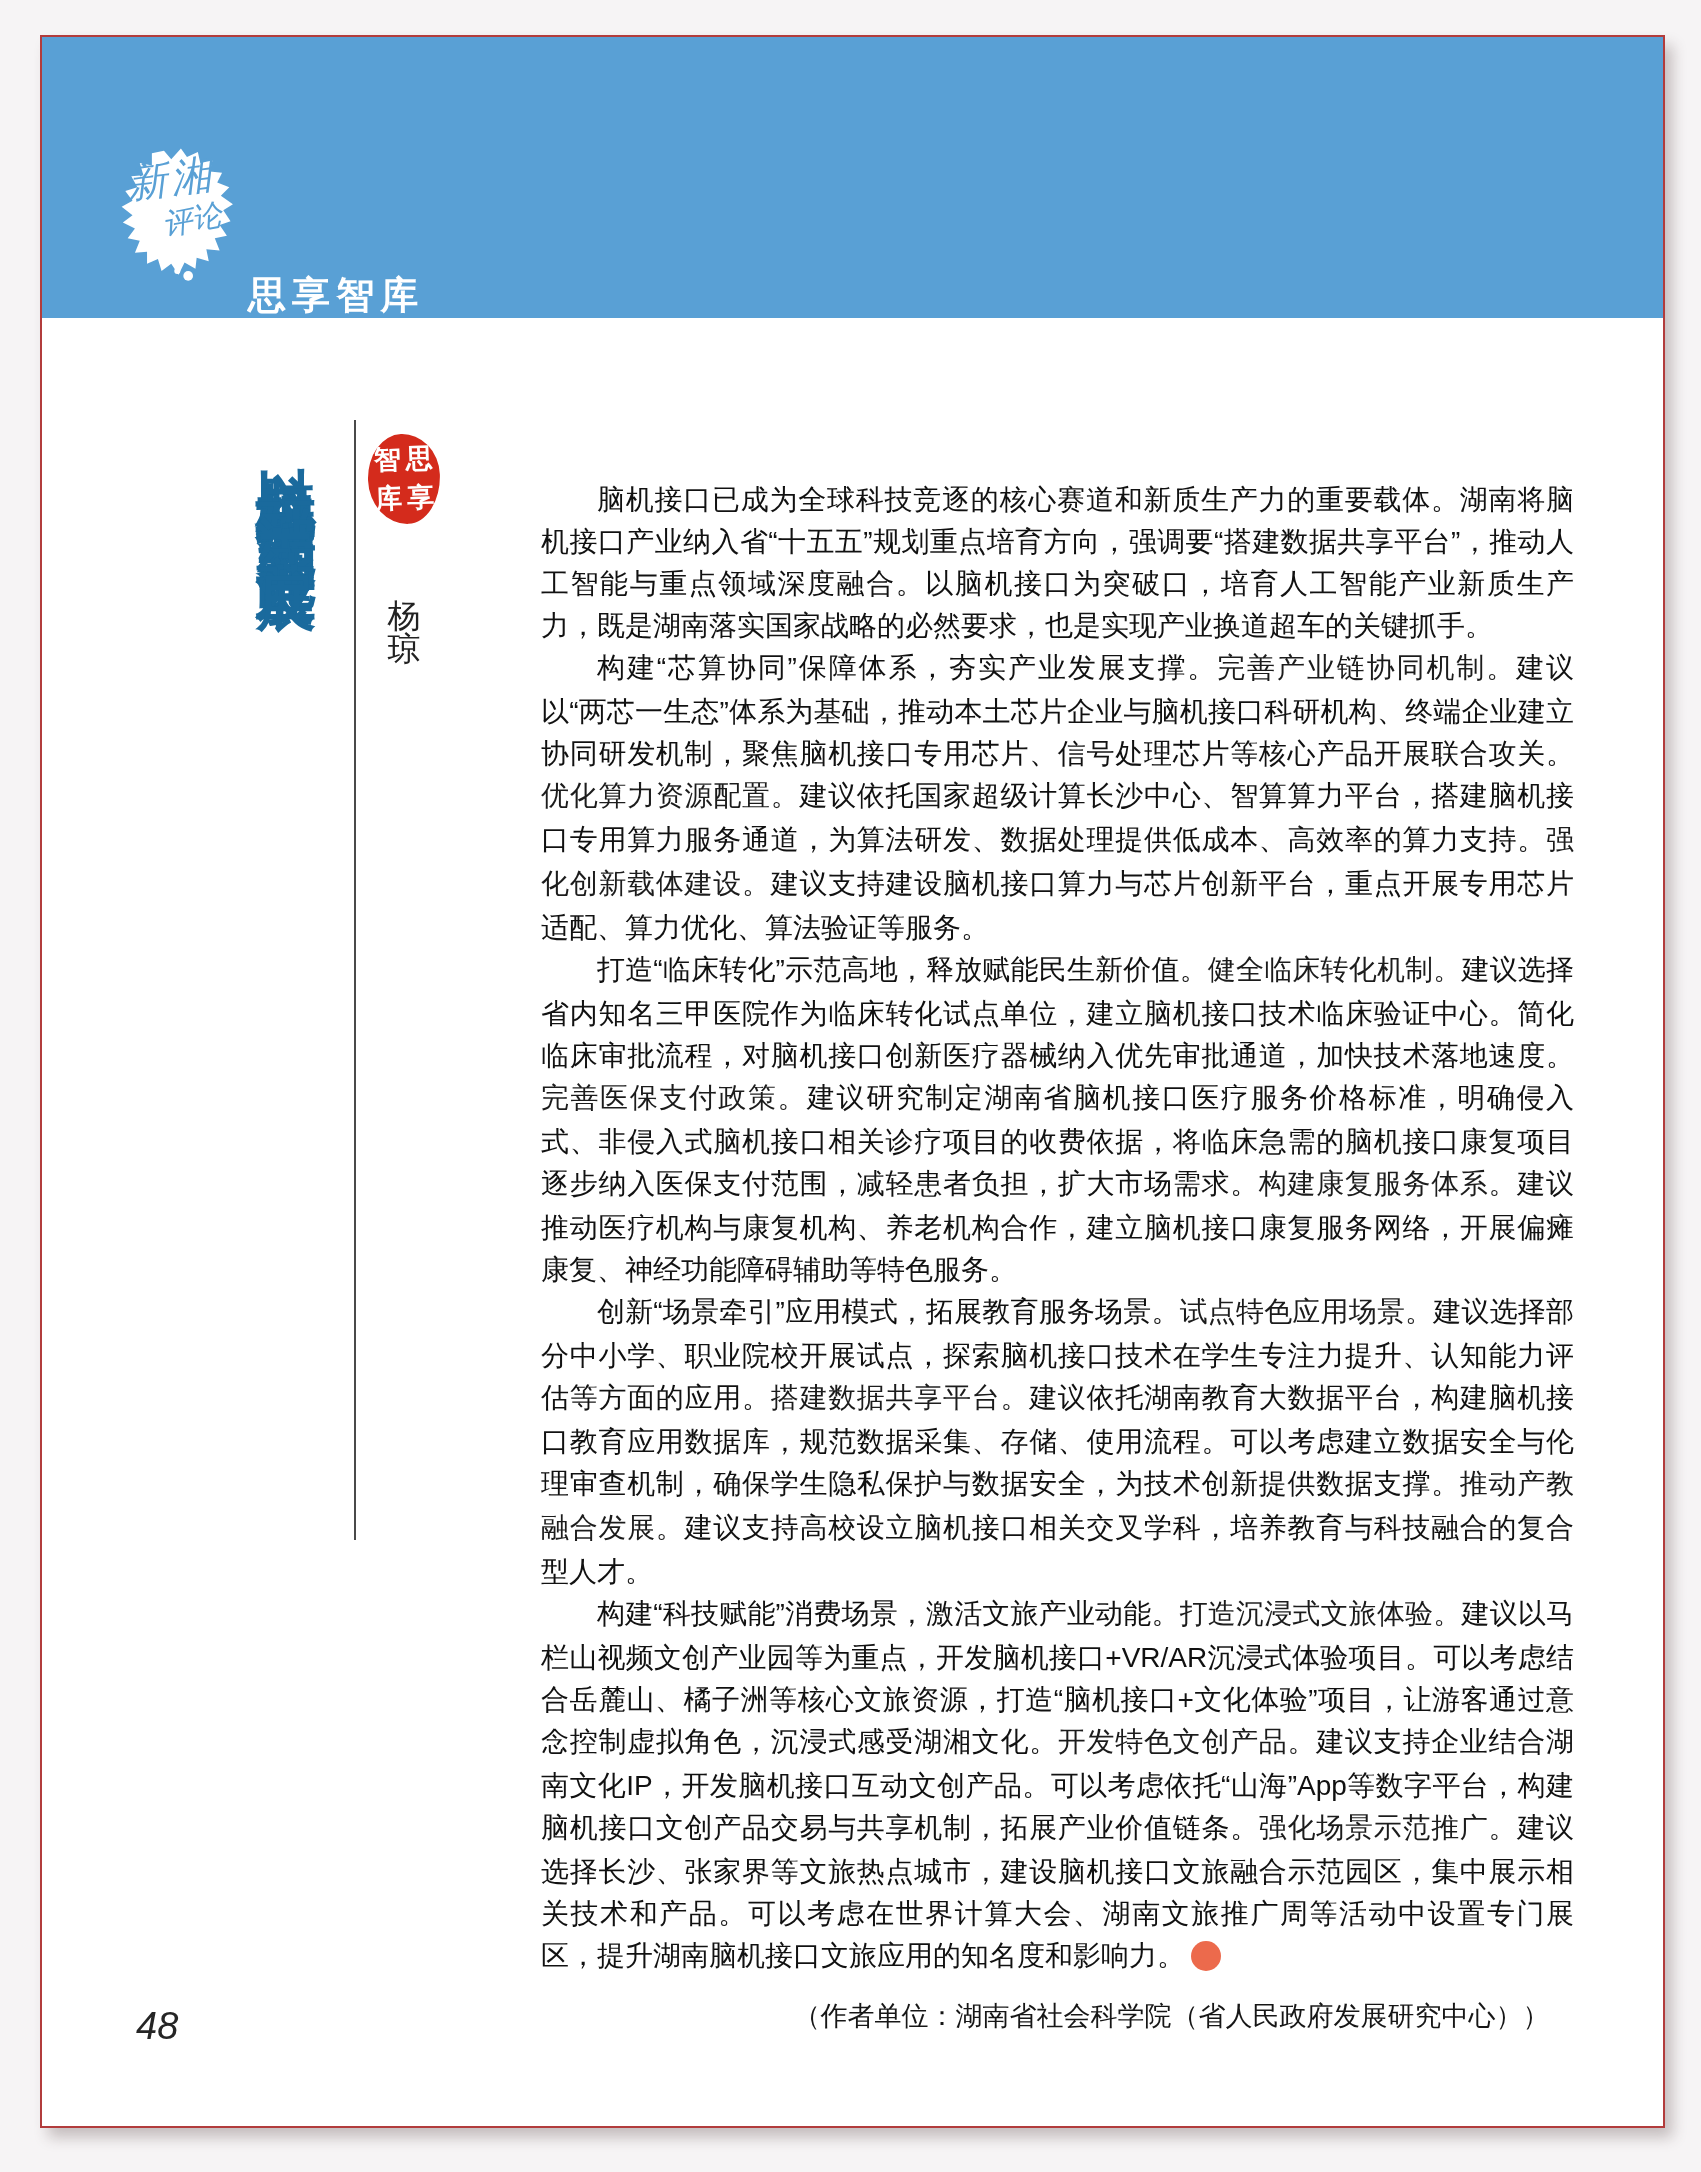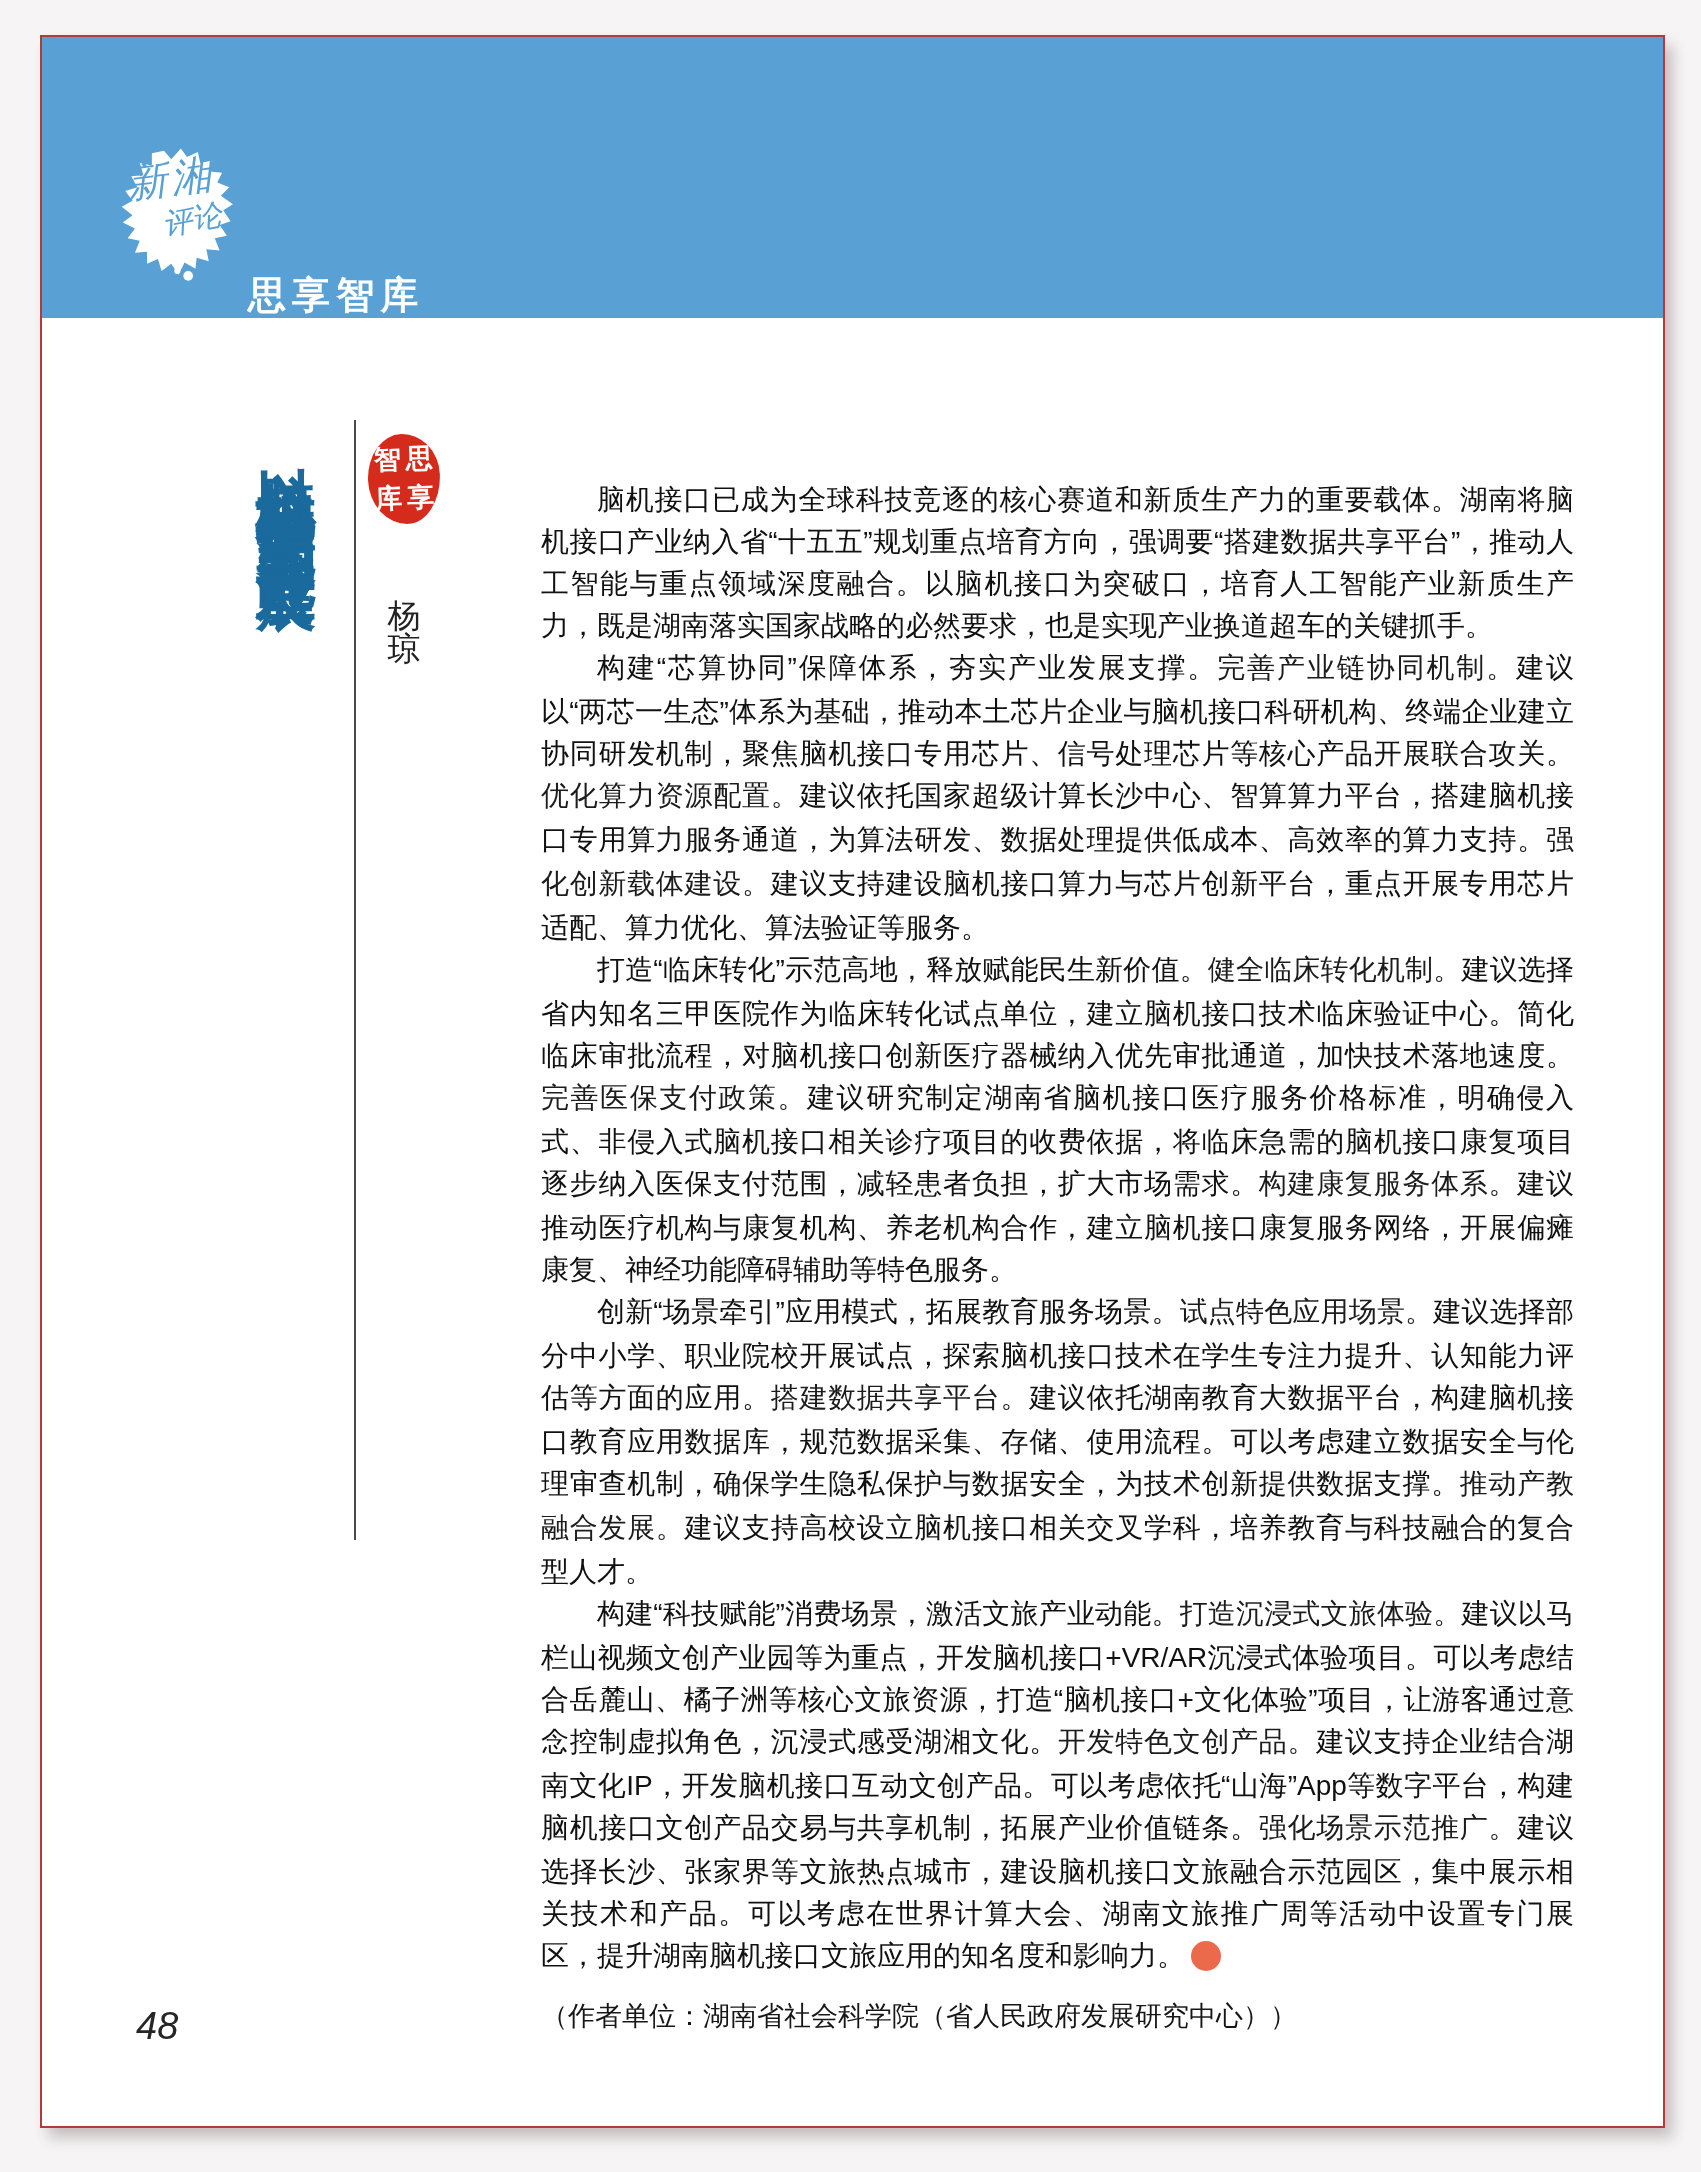--- a/index.html
+++ b/index.html
@@ -62,21 +62,21 @@
   .end-mark{
     display:inline-block;width:30px;height:30px;background:#ec6a4c;border-radius:50%;
     vertical-align:-5.5px;margin-left:5.5px;position:relative;
   }
   .end-mark::after{
     content:"n";position:absolute;left:50%;top:50%;transform:translate(-50%,-56%);
     color:#fff;font-style:italic;font-weight:bold;font-size:20.5px;
     font-family:"Liberation Serif",serif;
   }
   .byline{
-    margin-top:17.7px;text-align:left;padding-right:24.6px;text-indent:0;
+    margin-top:17.7px;text-align:right;padding-right:24.6px;text-indent:0;
     font-family:"Liberation Serif",serif;font-size:27px;color:#161616;
   }
   .page-num{
     position:absolute;left:94px;top:1968px;
     font-family:Liberation Sans, sans-serif;font-style:italic;font-size:38px;color:#252525;
   }
 </style>
 </head>
 <body>
 

